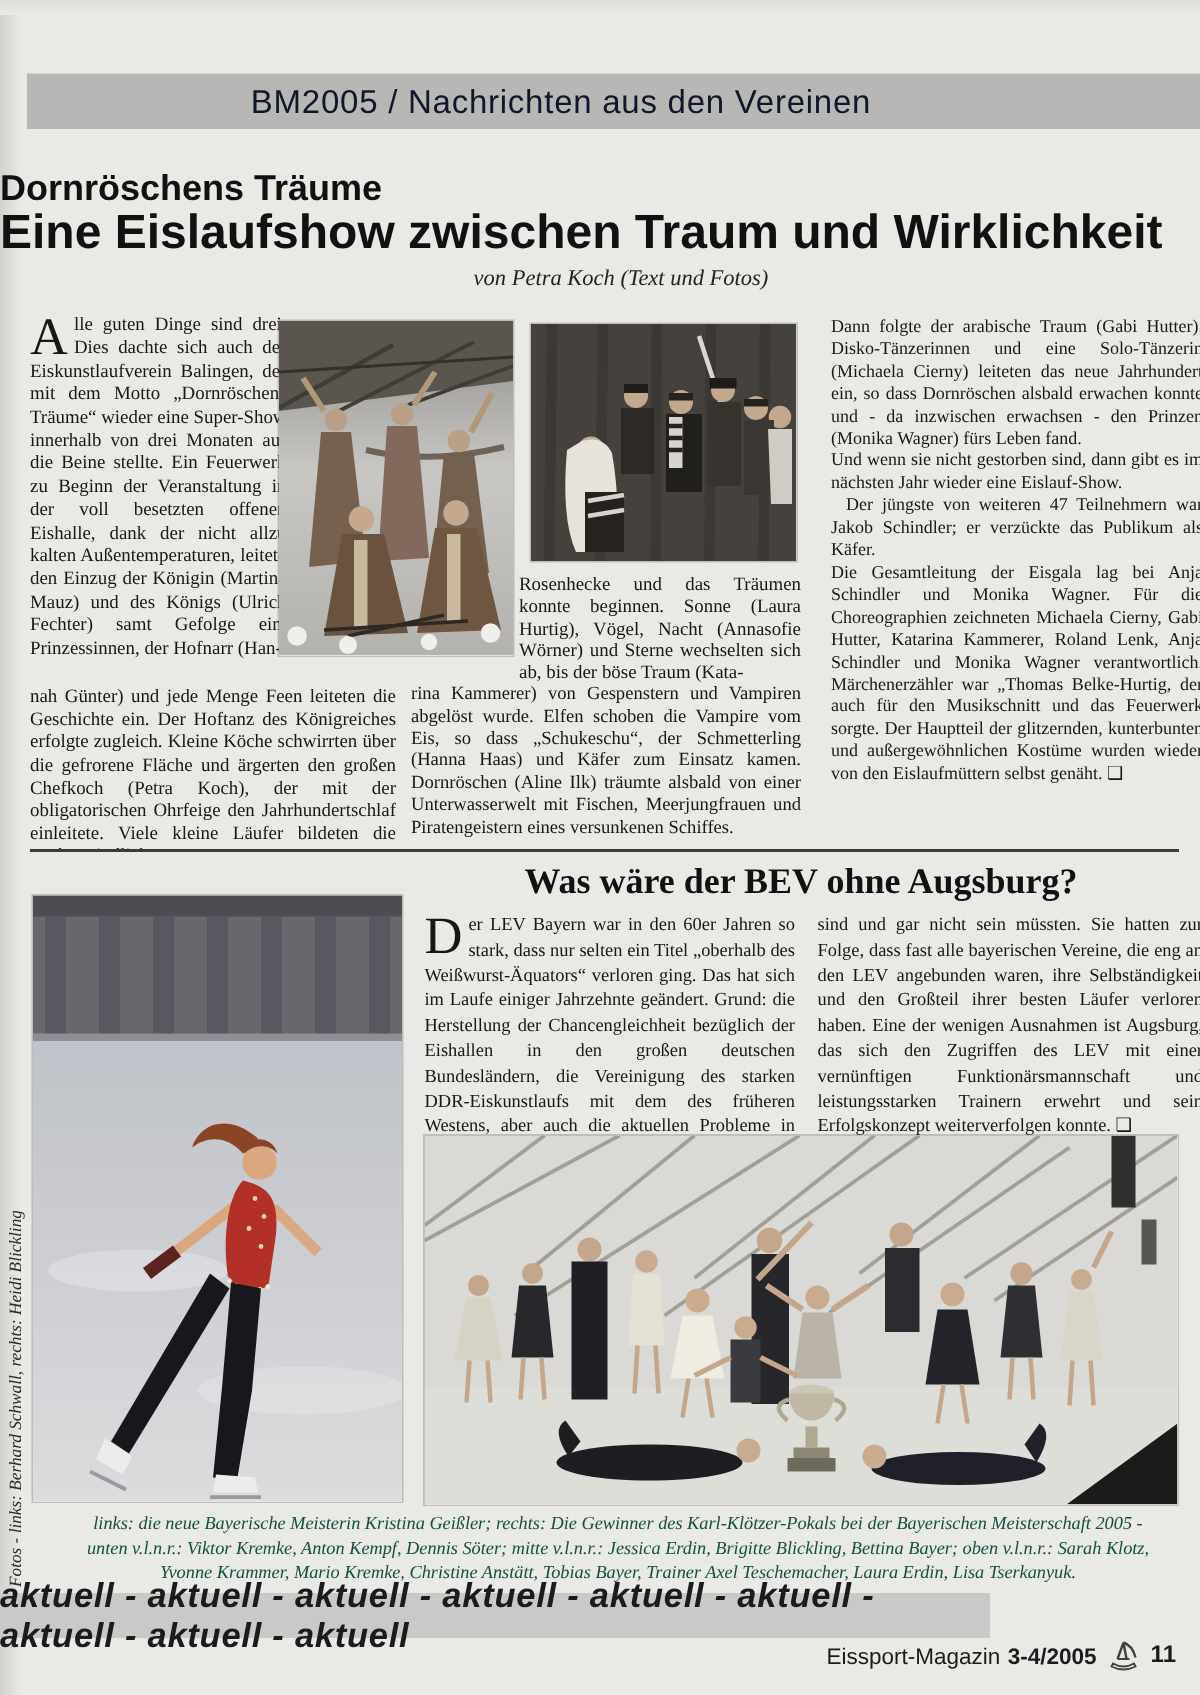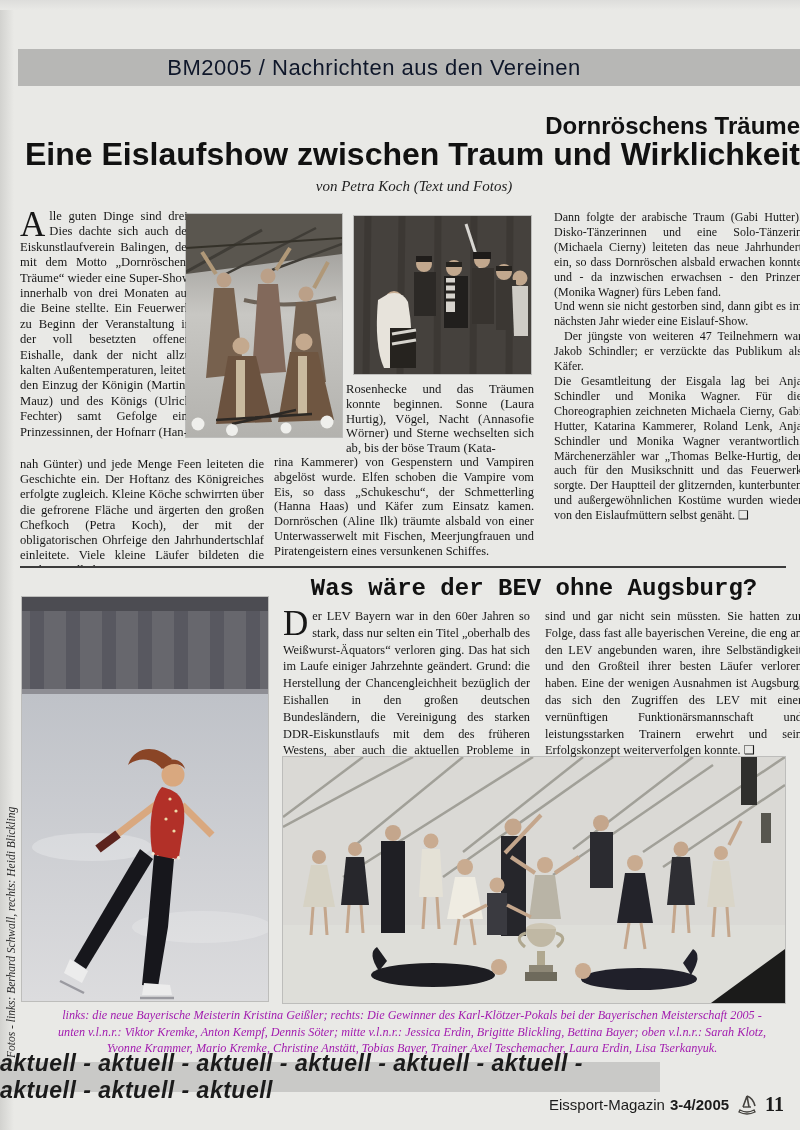--- a/index.html
+++ b/index.html
@@ -12,21 +12,21 @@
   .scan-edge{position:absolute;left:0;top:0;width:14px;height:1130px;
     background:linear-gradient(90deg,#d2d2cf,#e9e9e6);}
   .scan-top{position:absolute;left:0;top:0;width:800px;height:10px;
     background:linear-gradient(180deg,#dddddb,#e9e9e6);}
 
   .header-bar{position:absolute;left:18px;top:49px;width:782px;height:37px;
     background:#b7b7b5;display:flex;align-items:center;justify-content:center;
     padding-right:70px;box-sizing:border-box;}
   .header-bar span{font-family:"Liberation Sans",sans-serif;font-size:22px;color:#0f172a;letter-spacing:.5px;text-align:right;}
 
-  .a1-title{position:absolute;left:0;top:112px;width:800px;text-align:right;
+  .a1-title{position:absolute;left:0;top:112px;width:800px;text-align:left;
     font-family:"Liberation Sans",sans-serif;font-weight:bold;color:#111;}
   .a1-title .l1{font-size:24px;line-height:28px;}
   .a1-title .l2{font-size:32px;line-height:28px;}
   .byline{position:absolute;left:0;top:178px;width:800px;text-align:center;
     font-style:italic;font-size:15px;color:#222;margin-left:14px;}
 
   .body-text{position:absolute;text-align:justify;overflow:hidden;color:#171717;}
   .t-a {left:20px; top:209px;width:171px;height:247px;font-size:12.6px;line-height:15.4px;}
   .t-b {left:20px; top:457px;width:244px;height:110px;font-size:12.6px;line-height:15.2px;}
   .t-c1{left:346px;top:382px;width:188px;height:74px; font-size:12.6px;line-height:14.8px;}
@@ -39,38 +39,38 @@
   .photo{position:absolute;overflow:hidden;box-shadow:0 0 0 1px rgba(60,60,60,.25);}
   .photo svg{display:block;}
   .ph1{left:186px;top:214px;width:156px;height:223px;}
   .ph2{left:354px;top:216px;width:177px;height:158px;}
   .ph3{left:22px; top:597px;width:246px;height:404px;}
   .ph4{left:283px;top:757px;width:502px;height:246px;}
 
   .rule1{position:absolute;left:20px;top:566px;width:766px;height:2px;background:#3c3c3c;}
 
   .a2-title{position:absolute;left:283px;top:575px;width:502px;text-align:center;
-    font-family:Liberation Mono, monospace;font-weight:bold;font-size:24px;color:#111;}
+    font-family:Liberation Serif, serif;font-weight:bold;font-size:24px;color:#111;}
   .t-e{left:283px;top:608px;width:247px;height:150px;font-size:12.3px;line-height:16.8px;}
   .t-f{left:529px;top:608px;width:257px;height:150px;font-size:12.3px;line-height:16.8px;margin-left:16px;}
 
   .caption{position:absolute;left:40px;top:1007px;width:744px;text-align:center;
-    font-style:italic;font-size:12.2px;line-height:16.5px;color:#a21caf;}
+    font-style:italic;font-size:12.2px;line-height:16.5px;color:#14532d;}
   .caption div{white-space:nowrap;}
 
   .aktuell-bar{position:absolute;left:0;top:1062px;width:660px;height:30px;background:#c9c9c7;
     display:flex;align-items:center;justify-content:center;}
   .aktuell-bar span{font-family:"Liberation Sans",sans-serif;font-style:italic;font-weight:bold;
     font-size:23px;color:#1b1b1b;letter-spacing:.5px;}
 
   .footer{position:absolute;right:16px;top:1093px;display:flex;align-items:center;gap:5px;
     font-family:"Liberation Sans",sans-serif;font-size:15px;color:#1b1b1b;text-align:center;}
   .footer .mag{font-weight:normal;}
   .footer .issue{font-weight:bold;}
-  .footer .pnum{font-weight:bold;font-size:20px;font-family:Liberation Serif, serif;}
+  .footer .pnum{font-weight:bold;font-size:16px;}
 
   .vcredit{position:absolute;left:5px;top:1058px;transform:rotate(-90deg);transform-origin:0 0;
     white-space:nowrap;font-style:italic;font-size:11.5px;color:#2c2c2c;}
 </style>
 </head>
 <body>
 
 <div class="scan-edge"></div>
 <div class="scan-top"></div>
 

